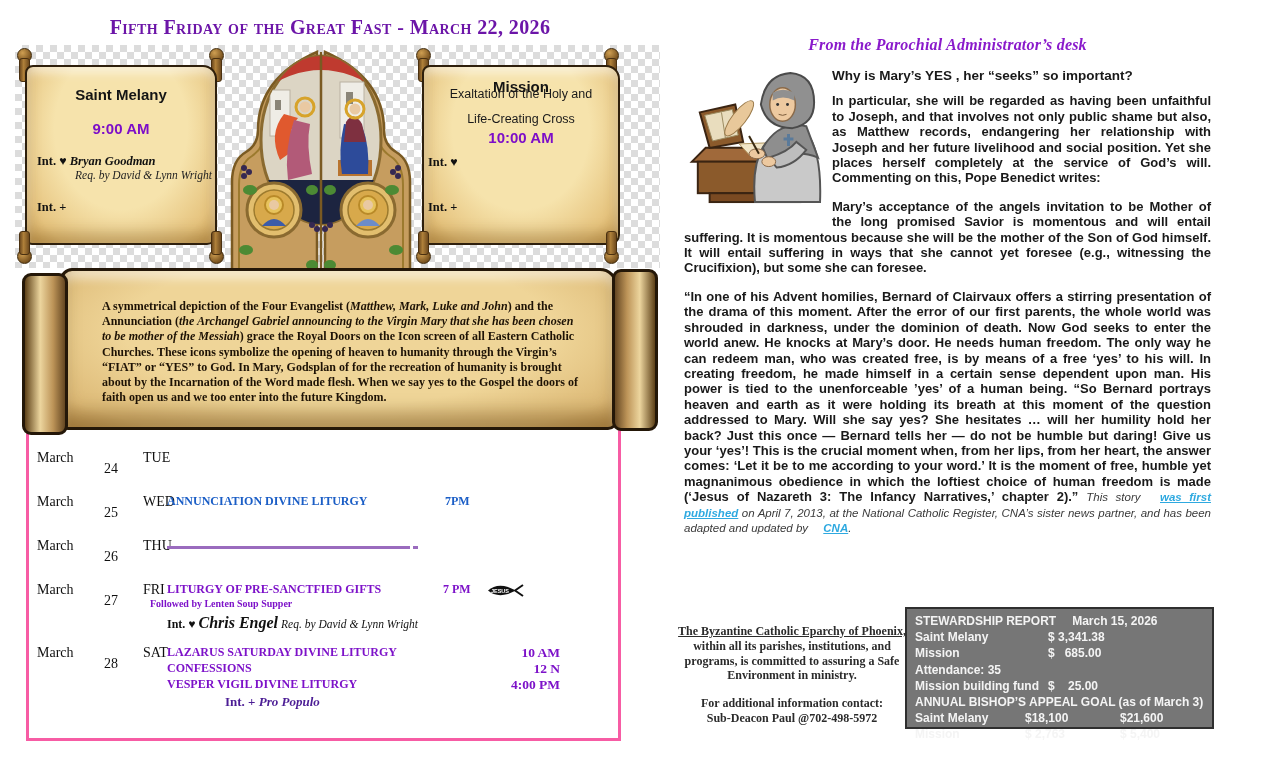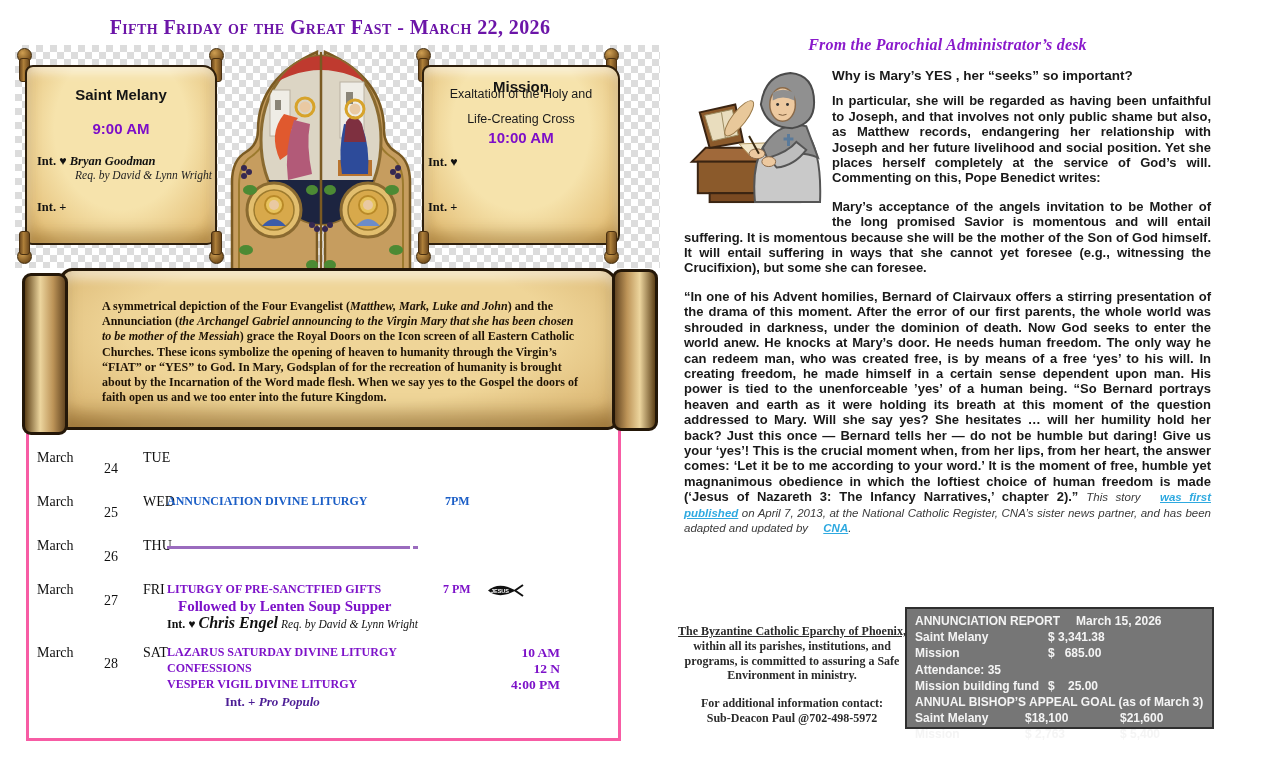--- a/index.html
+++ b/index.html
@@ -57,21 +57,21 @@
   
   .sched-line{position:absolute;left:0;width:660px;height:18px;
     font:14px "Liberation Serif",serif;color:#101010;z-index:6;}
   .s-month{position:absolute;left:37px;}
   .s-day{position:absolute;left:104px;margin-top:11px;}
   .s-dow{position:absolute;left:143px;}
   .s-event{position:absolute;left:167px;font-weight:bold;font-size:12px;}
   .s-time{position:absolute;font-weight:bold;font-size:12px;}
   .blue{color:#1B5EC6;}
   .purp{color:#7D12C9;}
-  .s-sub{position:absolute;left:178px;font-weight:bold;font-size:15px;color:#7D12C9;}
+  .s-sub{position:absolute;left:150px;font-weight:bold;font-size:10px;color:#7D12C9;}
   .s-int{position:absolute;left:167px;font:bold 12px "Liberation Serif",serif;color:#111;}
   .s-int .nm{font-style:italic;font-size:16px;}
   .s-int .rq{font-weight:normal;font-style:italic;font-size:11.5px;}
   .dashline{position:absolute;left:167px;top:8px;width:243px;height:2.5px;background:#9A6BBE;}
   .dashline::after{content:"";position:absolute;right:-8px;top:0;width:5px;height:2.5px;background:#9A6BBE;}
   .s-time5{position:absolute;left:494px;width:66px;text-align:right;font-weight:bold;font-size:13.5px;color:#7D12C9;}
   .s-propop{position:absolute;left:225px;font:bold 13px "Liberation Serif",serif;color:#4c1d95;}
   .s-propop .nm{font-style:italic;}
   .fishwrap{position:absolute;left:486px;top:1px;}
 
@@ -363,21 +363,21 @@
     <div class="u">The Byzantine Catholic Eparchy of Phoenix,</div>
     <div>within all its parishes, institutions, and</div>
     <div>programs, is committed to assuring a Safe</div>
     <div>Environment in ministry.</div>
     <div class="gap">For additional information contact:</div>
     <div>Sub-Deacon Paul @702-498-5972</div>
   </div>
 
   <div class="abs stew">
     <div>
-      <span>ANNUNCIATION REPORT</span><span class="st-date">March 15, 2026</span>
+      <span>STEWARDSHIP REPORT</span><span class="st-date">March 15, 2026</span>
     </div>
     <div>
       <span class="st-l">Saint Melany</span><span class="st-a">$ 3,341.38</span>
     </div>
     <div>
       <span class="st-l">Mission</span><span class="st-a">$&nbsp;&nbsp;&nbsp;685.00</span><span>Attendance:  35</span>
     </div>
     <div>
       <span class="st-l">Mission building fund</span><span class="st-a">$&nbsp;&nbsp;&nbsp;&nbsp;25.00</span>
     </div>

